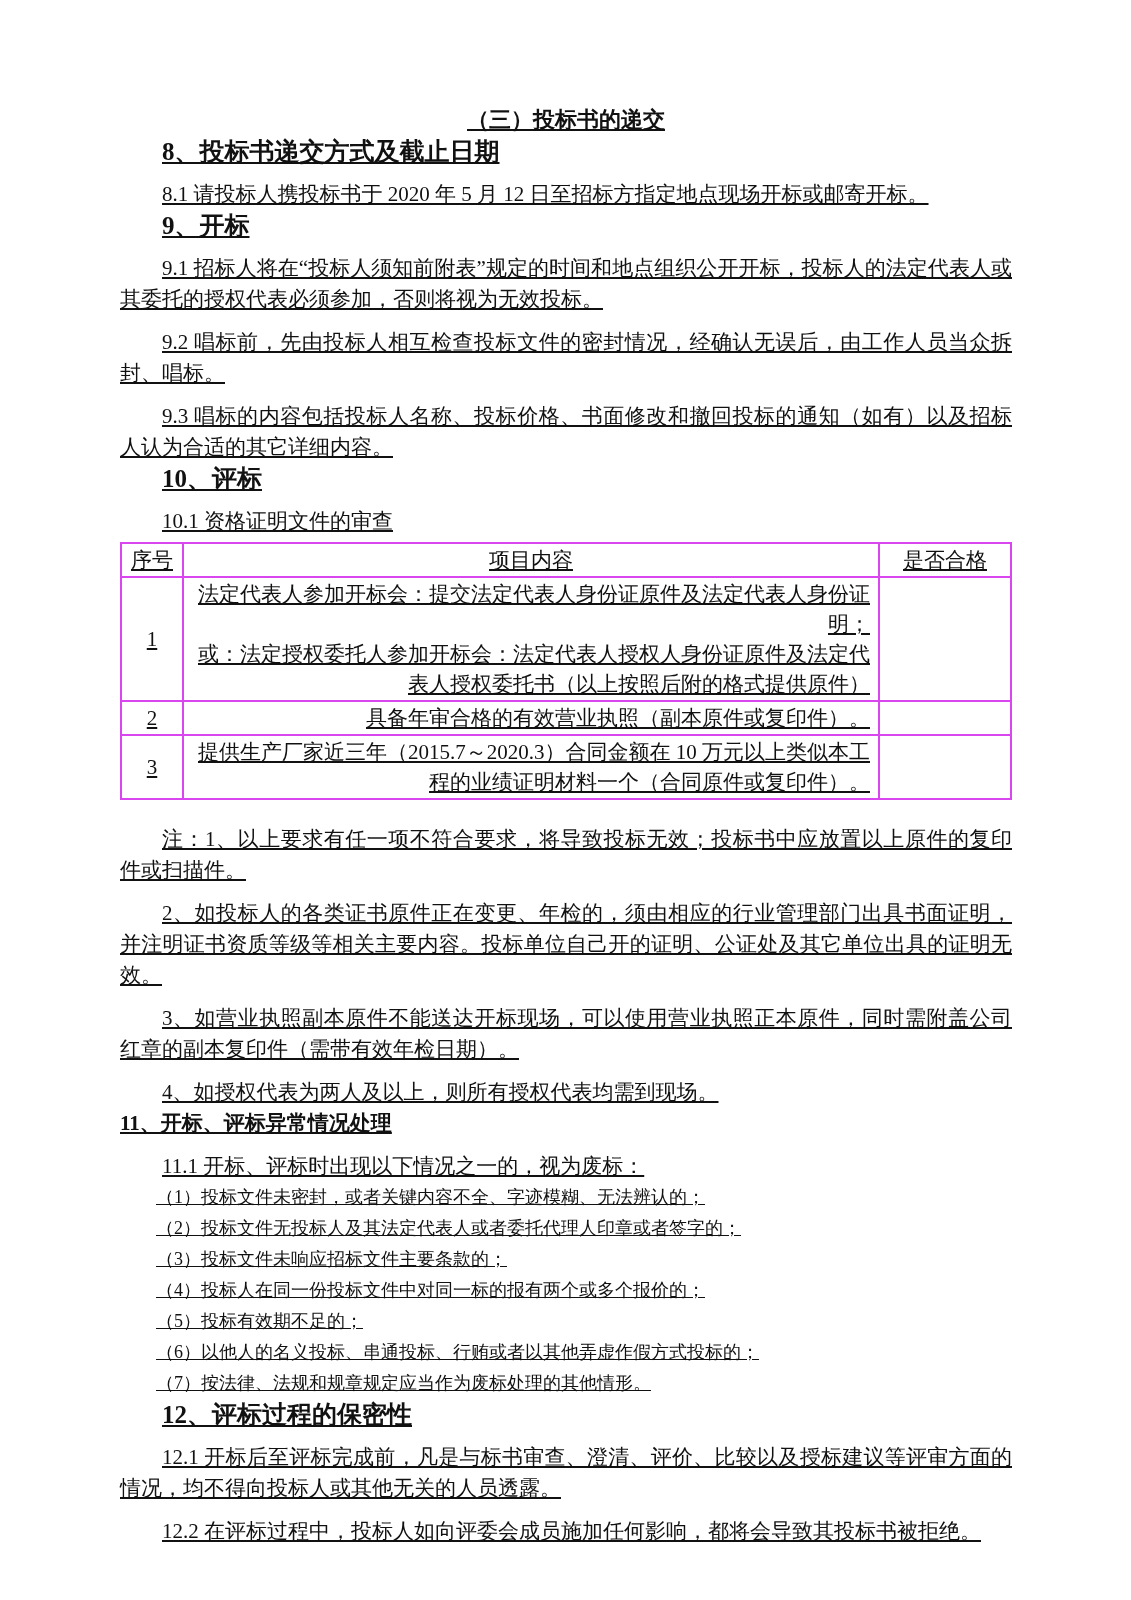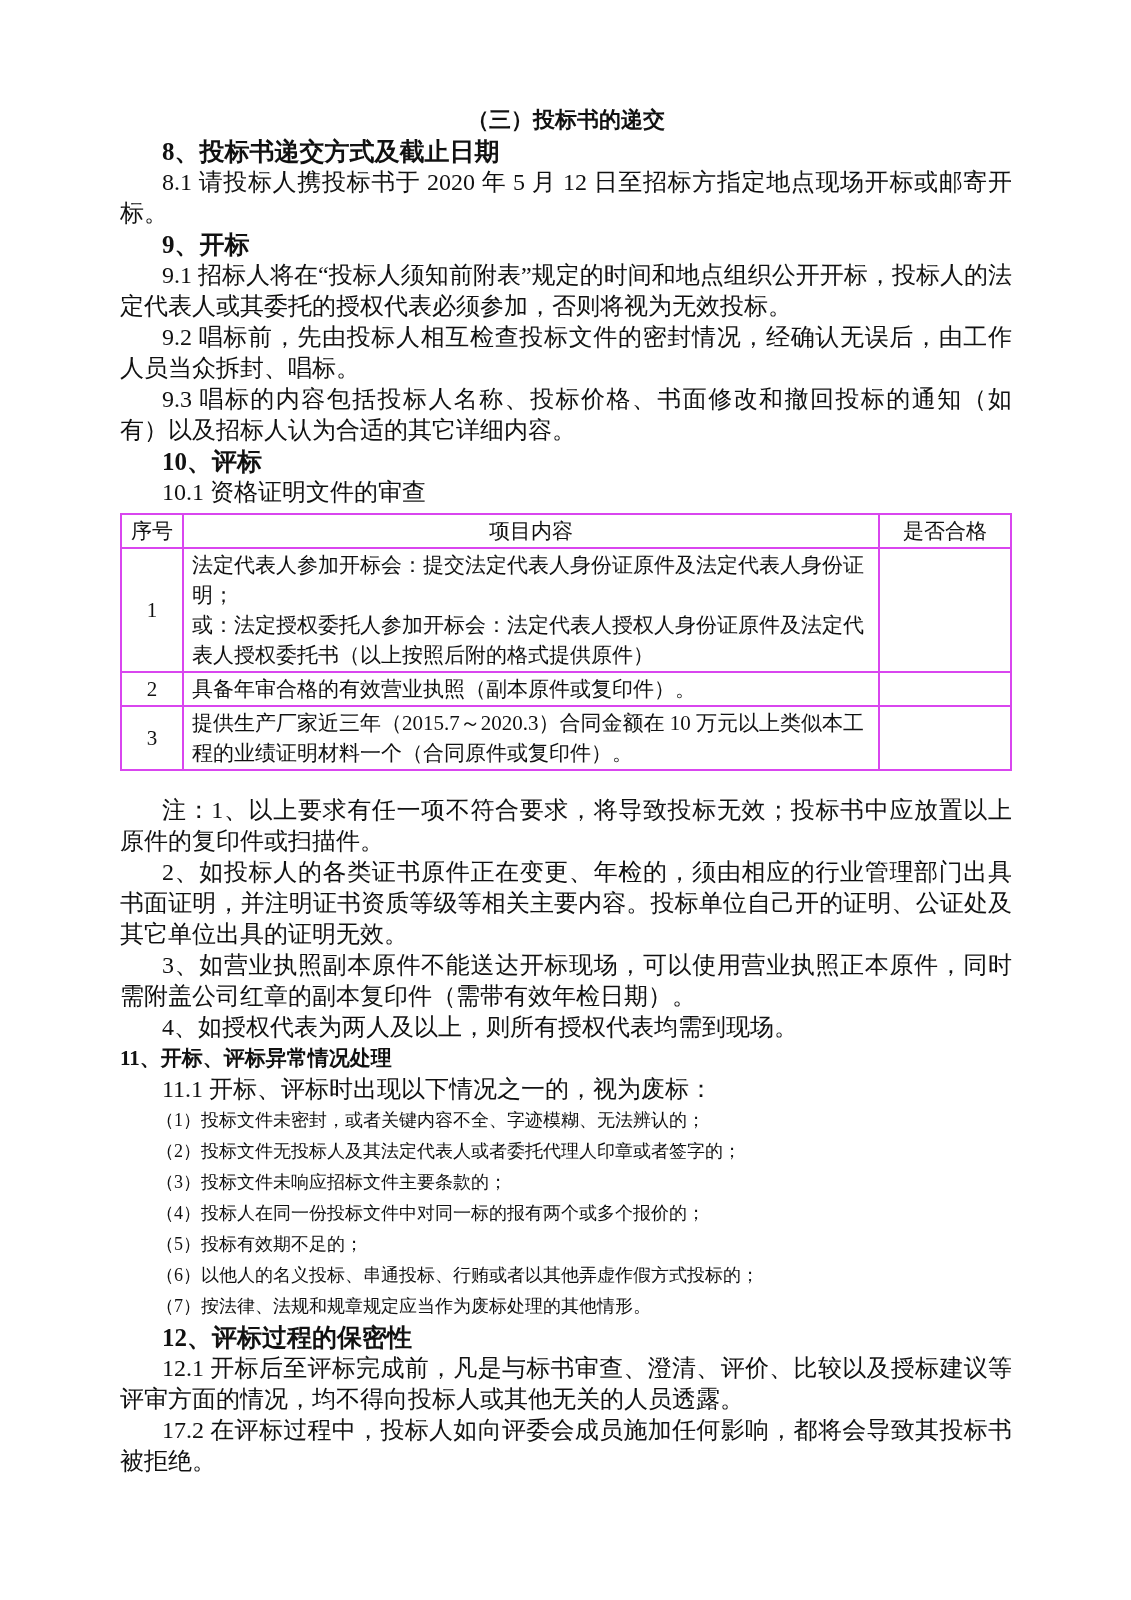--- a/index.html
+++ b/index.html
@@ -12,20 +12,21 @@
     height: 1600px;
     overflow: hidden;
     font-family: "Liberation Serif", "DejaVu Serif", serif;
     color: #111111;
   }
   .page {
     box-sizing: border-box;
     width: 1131px;
     height: 1600px;
     padding: 104px 119px 0 120px;
+    text-decoration: underline;
   }
   .doc-title {
     text-align: center;
     font-weight: bold;
     font-size: 22px;
     line-height: 32px;
   }
   .gap-top {
     margin-top: 28px;
   }
@@ -35,24 +36,25 @@
     line-height: 31px;
     text-indent: 42px;
   }
   .subhead-left {
     font-weight: bold;
     font-size: 21px;
     line-height: 31px;
     text-indent: 0;
   }
   .para {
-    font-size: 24px;
+    font-size: 21px;
     line-height: 31px;
     text-indent: 42px;
     text-align: justify;
+    margin-top: 12px;
   }
   .list-item {
     font-size: 18px;
     line-height: 31px;
     text-indent: 36px;
     text-align: justify;
   }
   .notes {
     margin-top: 24px;
   }
@@ -68,21 +70,21 @@
     border: 2px solid #d946ef;
     padding: 1px 8px;
     line-height: 30px;
     font-weight: normal;
     text-align: center;
     vertical-align: middle;
   }
   .col-no    { width: 62px; }
   .col-item  { width: auto; }
   .col-pass  { width: 132px; }
-  .cell-line { text-align: left; }
+  .cell-line { text-align: right; }
 </style>
 </head>
 <body>
 
 <div class="page">
 
   <div class="doc-title">（三）投标书的递交</div>
   <div class="subhead">8、投标书递交方式及截止日期</div>
   <div class="para">8.1 请投标人携投标书于 2020 年 5 月 12 日至招标方指定地点现场开标或邮寄开标。</div>
 
@@ -144,15 +146,15 @@
   <div class="list-item">（1）投标文件未密封，或者关键内容不全、字迹模糊、无法辨认的；</div>
   <div class="list-item">（2）投标文件无投标人及其法定代表人或者委托代理人印章或者签字的；</div>
   <div class="list-item">（3）投标文件未响应招标文件主要条款的；</div>
   <div class="list-item">（4）投标人在同一份投标文件中对同一标的报有两个或多个报价的；</div>
   <div class="list-item">（5）投标有效期不足的；</div>
   <div class="list-item">（6）以他人的名义投标、串通投标、行贿或者以其他弄虚作假方式投标的；</div>
   <div class="list-item">（7）按法律、法规和规章规定应当作为废标处理的其他情形。</div>
 
   <div class="subhead">12、评标过程的保密性</div>
   <div class="para">12.1 开标后至评标完成前，凡是与标书审查、澄清、评价、比较以及授标建议等评审方面的情况，均不得向投标人或其他无关的人员透露。</div>
-  <div class="para">17.2 在评标过程中，投标人如向评委会成员施加任何影响，都将会导致其投标书被拒绝。</div>
+  <div class="para">12.2 在评标过程中，投标人如向评委会成员施加任何影响，都将会导致其投标书被拒绝。</div>
 
 </div>
 
 </body></html>

